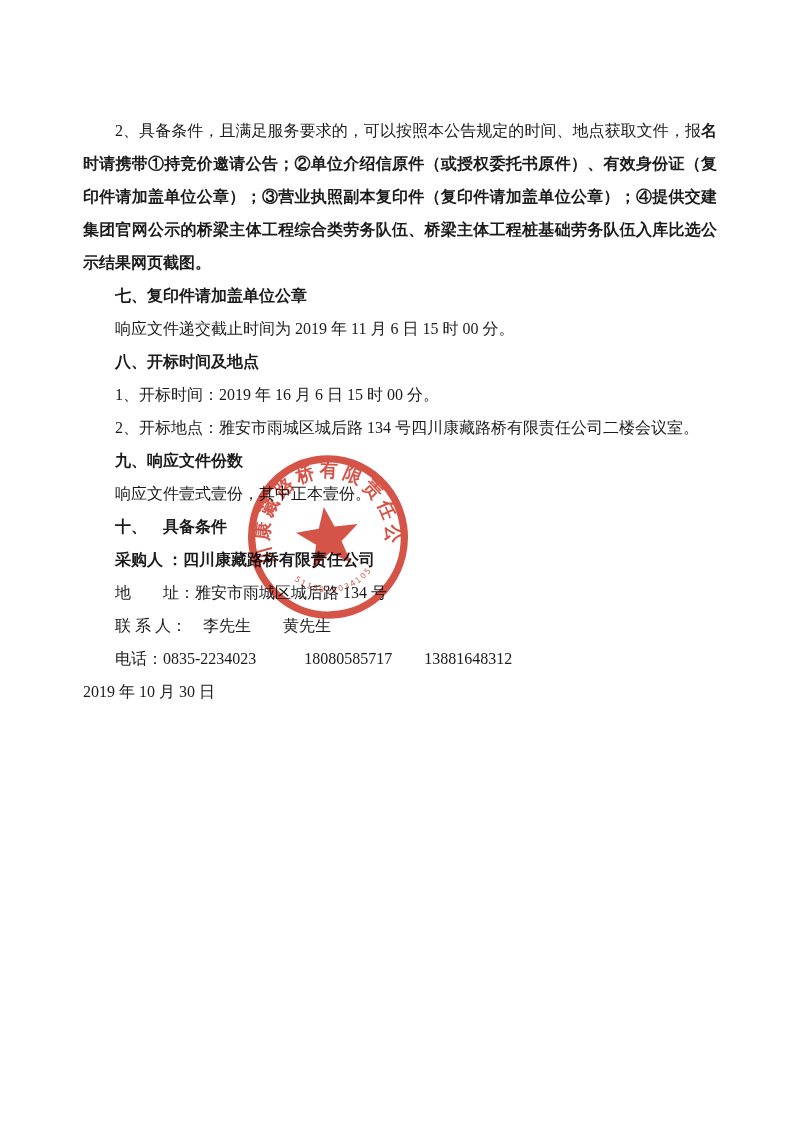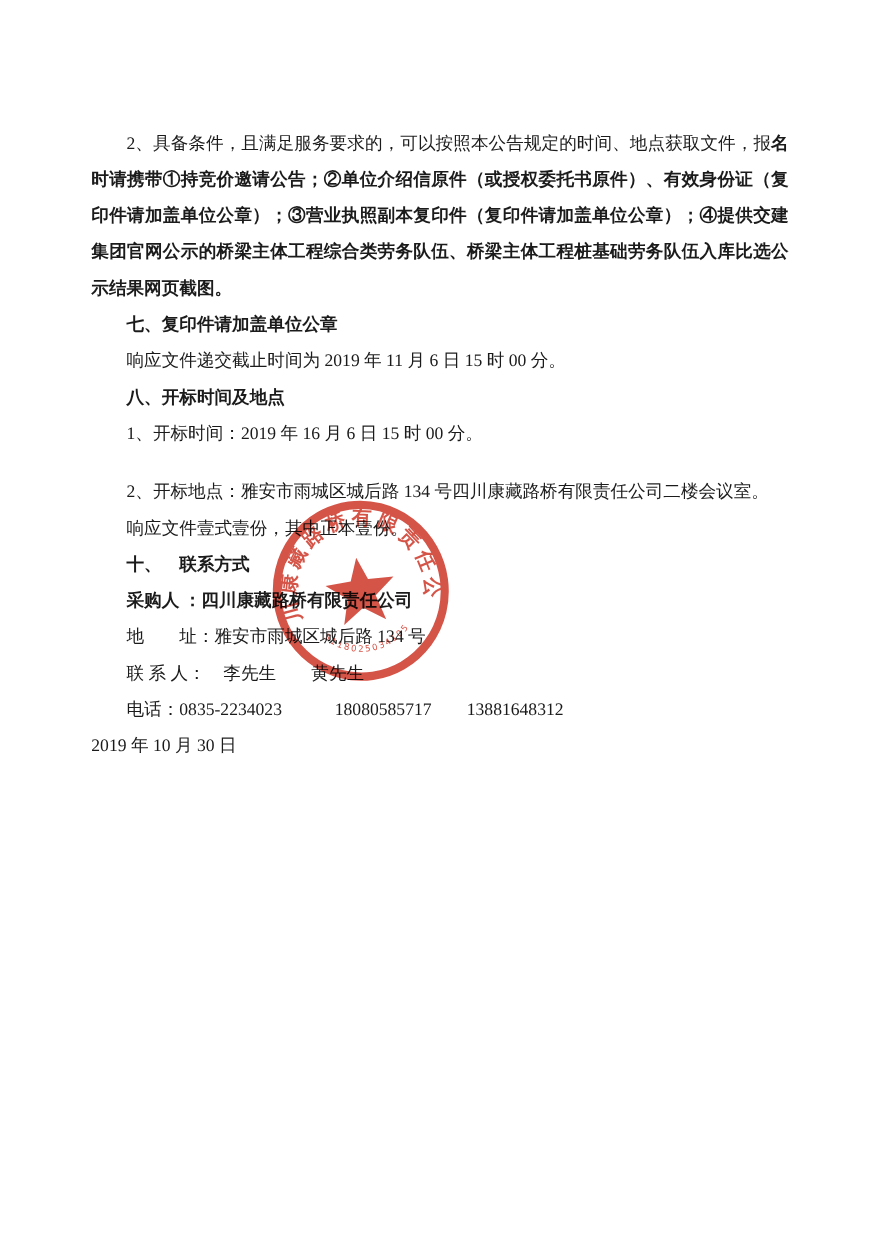--- a/index.html
+++ b/index.html
@@ -23,21 +23,21 @@
     left: 83px;
     top: 107px;
     width: 634px;
     font-size: 16px;
     line-height: 33px;
   }
   .para { text-indent: 32px; }
   .justify { text-align: justify; }
   .head { font-weight: bold; }
   .bold { font-weight: bold; }
-  .nowrap { white-space: nowrap; margin-top: 20px; }
+  .nowrap { white-space: nowrap; }
   .date-line {
     text-align: left;
     text-indent: 0;
     padding-right: 104px;
   }
   
   .stamp {
     position: absolute;
     left: 246px;
     top: 446px;
@@ -72,24 +72,25 @@
     <p class="para head">七、复印件请加盖单位公章</p>
 
     <p class="para">响应文件递交截止时间为 2019 年 11 月 6 日 15 时 00 分。</p>
 
     <p class="para head">八、开标时间及地点</p>
 
     <p class="para">1、开标时间：2019 年 16 月 6 日 15 时 00 分。</p>
 
     <p class="para nowrap">2、开标地点：雅安市雨城区城后路 134 号四川康藏路桥有限责任公司二楼会议室。</p>
 
+    <p class="para head">九、响应文件份数</p>
 
     <p class="para">响应文件壹式壹份，其中正本壹份。</p>
 
-    <p class="para head">十、　联系方式</p>
+    <p class="para head">十、　具备条件</p>
 
     <p class="para head">采购人 ：四川康藏路桥有限责任公司</p>
 
     <p class="para">地　　址：雅安市雨城区城后路 134 号</p>
 
     <p class="para">联 系 人：　李先生　　黄先生</p>
 
     <p class="para">电话：0835-2234023　　　18080585717　　13881648312</p>
 
     <p class="para date-line">2019 年 10 月 30 日</p>

